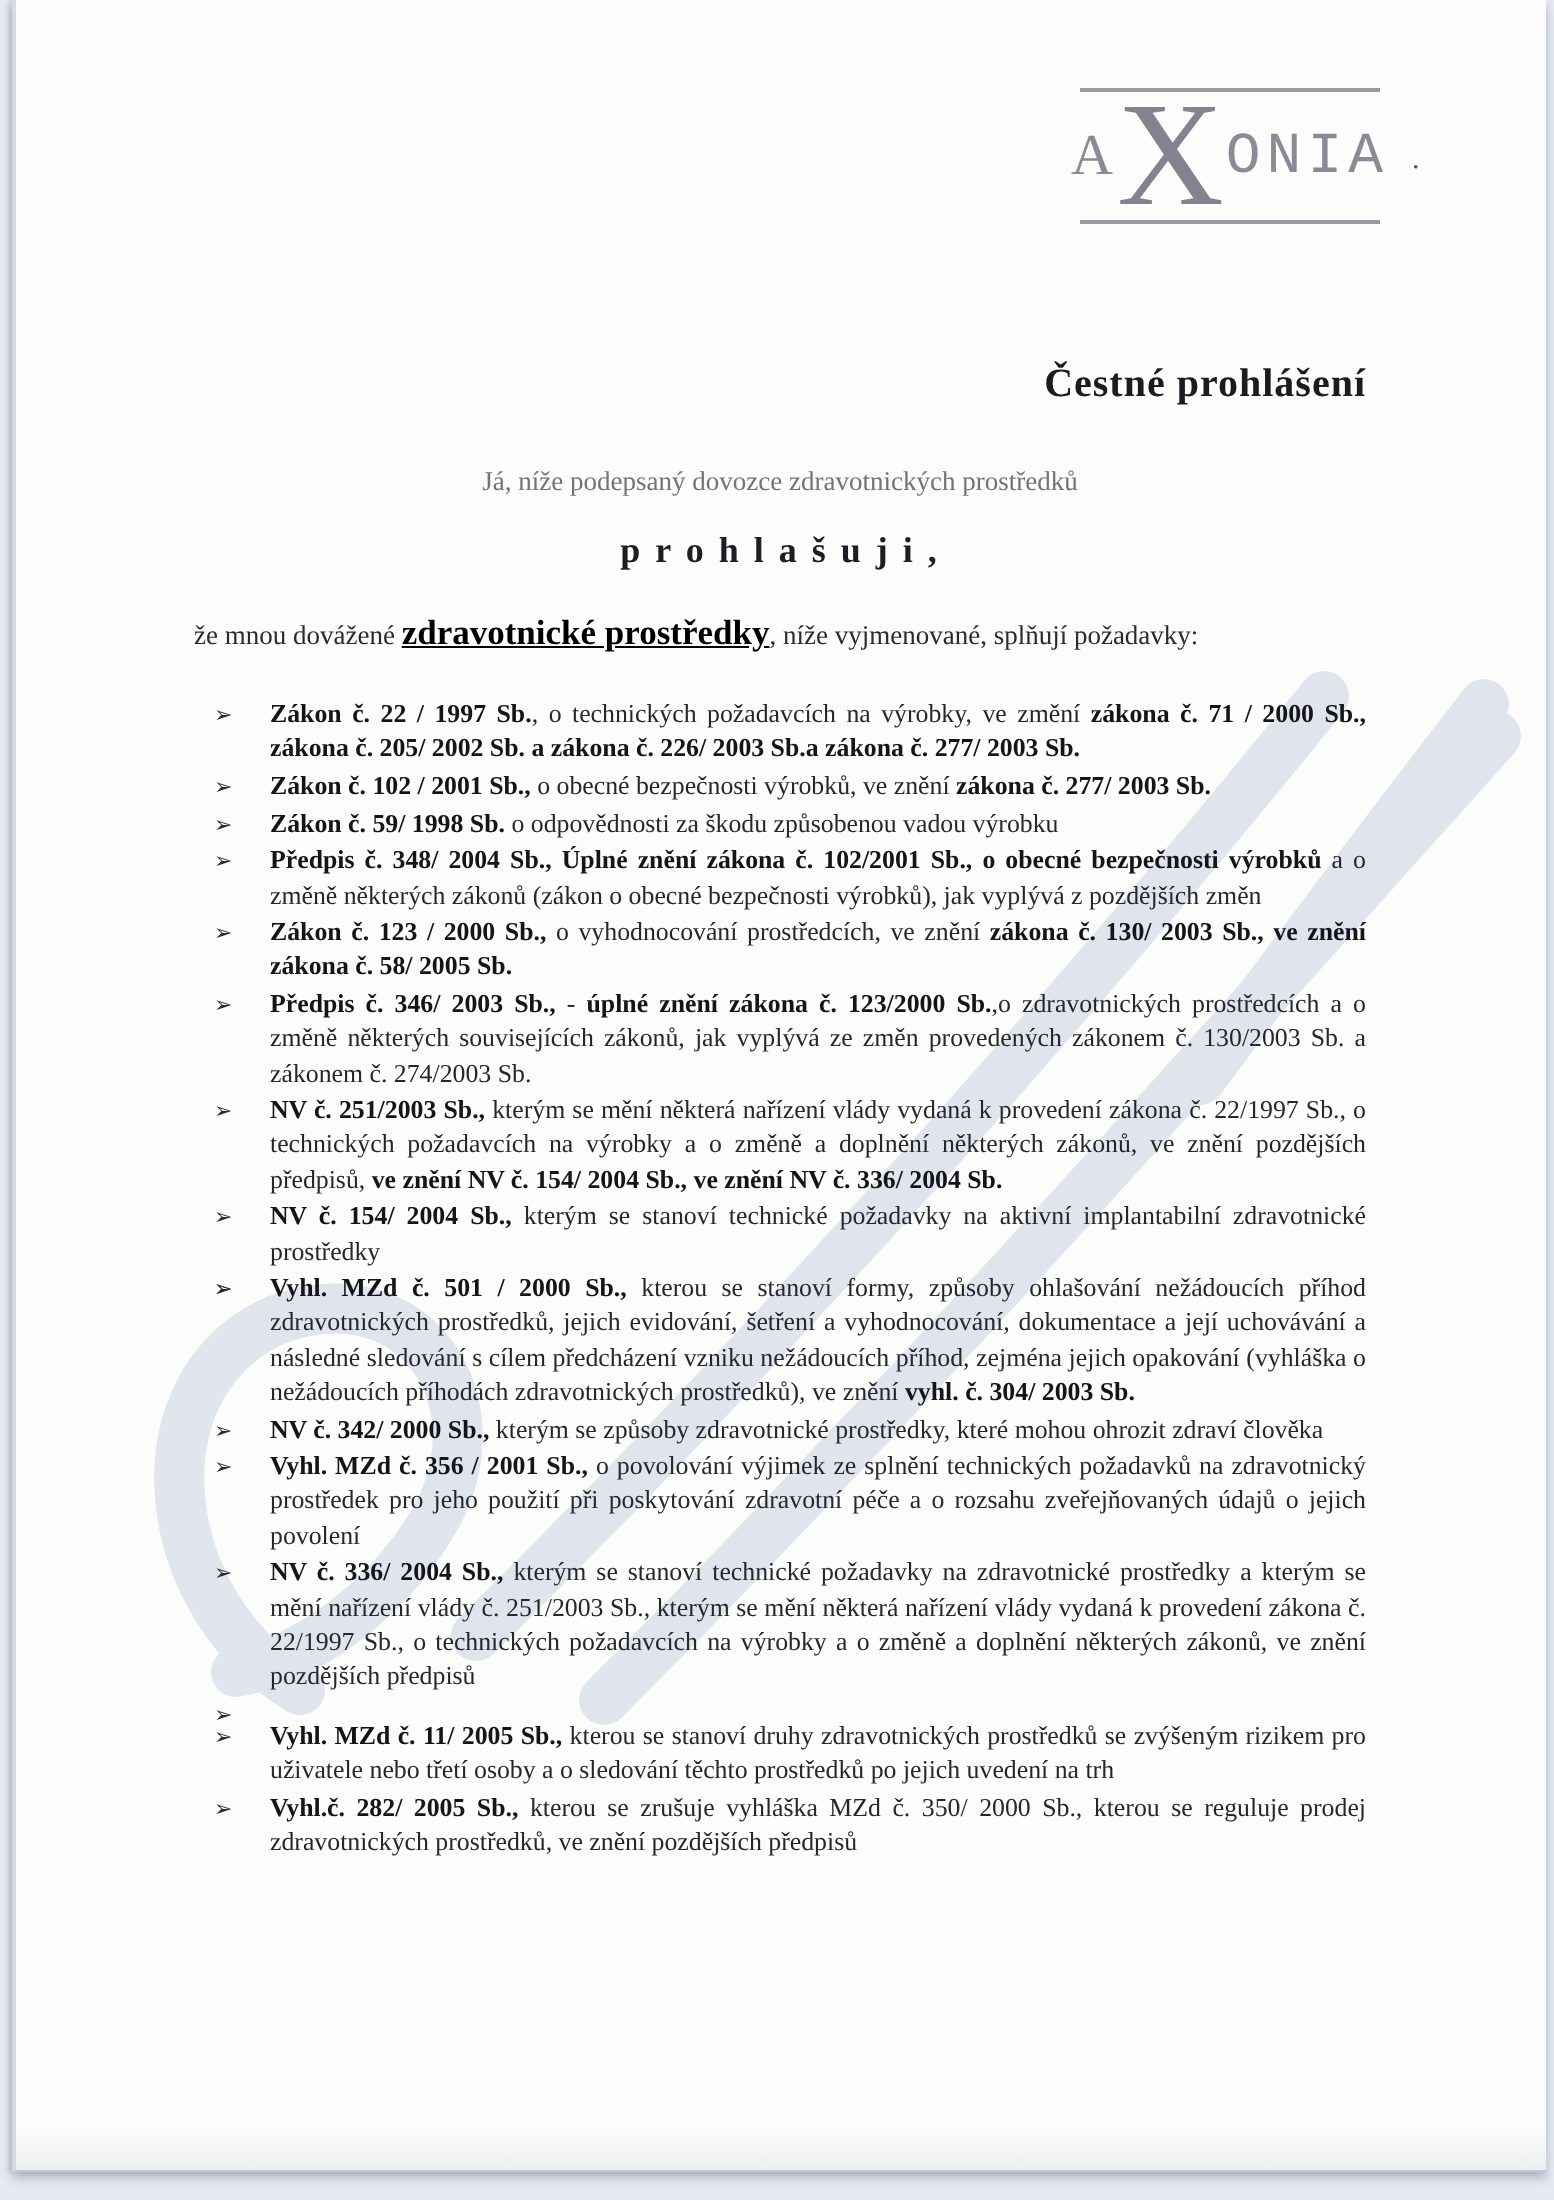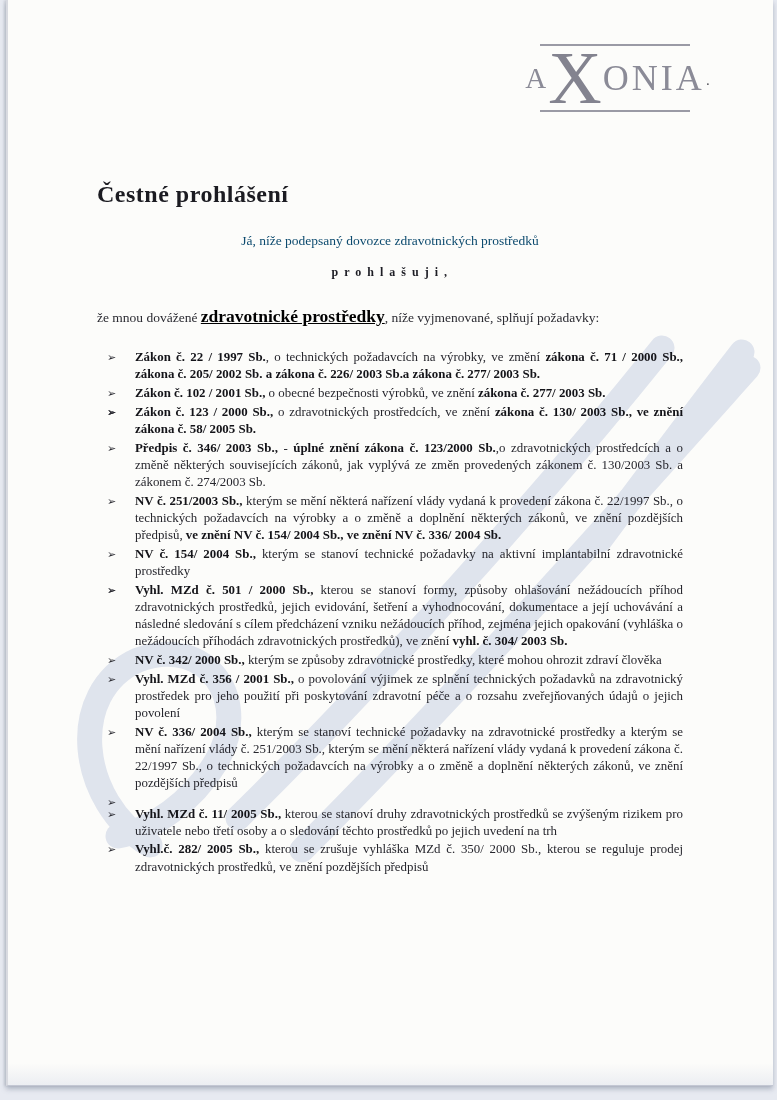--- a/index.html
+++ b/index.html
@@ -24,35 +24,35 @@
 
   
   .logo{
     position:absolute;left:540px;top:44px;width:150px;height:64px;
     border-top:2px solid #9a9aa5;border-bottom:2px solid #9a9aa5;
     display:flex;align-items:center;justify-content:center;
     color:#8b8b97;overflow:visible;
   }
   .logo .lg-a{font-size:29px;line-height:1;letter-spacing:1px;}
   .logo .lg-x{font-size:74px;line-height:40px;margin:0 1px;color:#83838f;}
-  .logo .lg-onia{font-size:36px;line-height:1;letter-spacing:3px;}
+  .logo .lg-onia{font-size:29px;line-height:1;letter-spacing:3px;font-family:Liberation Mono, monospace;}
   .logo-dot{position:absolute;left:706px;top:72px;font-size:15px;color:#55555c;}
 
   
   .title{
-    position:absolute;top:181px;left:97px;width:586px;text-align:left;
-    font-size:24px;font-weight:bold;color:#1b1b21;letter-spacing:.5px;
+    position:absolute;top:181px;left:97px;width:586px;text-align:right;
+    font-size:20px;font-weight:bold;color:#1b1b21;letter-spacing:.5px;
   }
   .preamble{
     position:absolute;top:233px;left:97px;width:586px;text-align:center;
-    font-size:13.5px;color:#0c4a6e;
+    font-size:13.5px;color:#737373;
   }
   .declare{
     position:absolute;top:265px;left:97px;width:586px;text-align:center;
-    font-size:12px;font-weight:bold;color:#1d1d24;letter-spacing:1.5px;
+    font-size:18px;font-weight:bold;color:#1d1d24;letter-spacing:1.5px;
   }
   .requirements{
     position:absolute;top:306px;left:97px;width:590px;
     font-size:13.5px;color:#2a2a31;
   }
   .requirements .emph{
     font-size:17.5px;font-weight:bold;text-decoration:underline;color:#000000;
   }
 
   
@@ -98,23 +98,23 @@
 
   <div class="preamble">Já, níže podepsaný dovozce zdravotnických prostředků</div>
 
   <div class="declare">p r o h l a š u j i ,</div>
 
   <div class="requirements"><span>že mnou dovážené </span><span class="emph">zdravotnické prostředky</span><span>, níže vyjmenované, splňují požadavky:</span></div>
 
   <ul class="reflist">
       <li><span class="arrow">➢</span><span><b>Zákon č. 22 / 1997 Sb.</b><span>, o technických požadavcích na výrobky, ve změní </span><b>zákona č. 71 / 2000 Sb., zákona č. 205/ 2002 Sb. a zákona č. 226/ 2003 Sb.a zákona č. 277/ 2003 Sb.</b></span></li>
       <li><span class="arrow">➢</span><span><b>Zákon č. 102 / 2001 Sb.,</b><span> o obecné bezpečnosti výrobků, ve znění </span><b>zákona č. 277/ 2003 Sb.</b></span></li>
-      <li><span class="arrow">➢</span></li>
-      <li><span class="arrow">➢</span></li>
-      <li><span class="arrow">➢</span><span><b>Zákon č. 123 / 2000 Sb.,</b><span> o zdravotnických prostředcích, ve znění </span><b>zákona č. 130/ 2003 Sb., ve znění zákona č. 58/ 2005 Sb.</b></span></li>
+      <li><span class="arrow">➢</span><span><b>Zákon č. 59/ 1998 Sb.</b><span> o odpovědnosti za škodu způsobenou vadou výrobku</span></span></li>
+      <li><span class="arrow">➢</span><span><b>Předpis č. 348/ 2004 Sb., Úplné znění zákona č. 102/2001 Sb., o obecné bezpečnosti výrobků</b><span> a o změně některých zákonů (zákon o obecné bezpečnosti výrobků), jak vyplývá z pozdějších změn</span></span></li>
+      <li><span class="arrow">➢</span><span><b>Zákon č. 123 / 2000 Sb.,</b><span> o vyhodnocování prostředcích, ve znění </span><b>zákona č. 130/ 2003 Sb., ve znění zákona č. 58/ 2005 Sb.</b></span></li>
       <li><span class="arrow">➢</span><span><b>Předpis č. 346/ 2003 Sb.,</b><span> - </span><b>úplné znění zákona č. 123/2000 Sb.</b><span>,o zdravotnických prostředcích a o změně některých souvisejících zákonů, jak vyplývá ze změn provedených zákonem č. 130/2003 Sb. a zákonem č. 274/2003 Sb.</span></span></li>
       <li><span class="arrow">➢</span><span><b>NV č. 251/2003 Sb.,</b><span> kterým se mění některá nařízení vlády vydaná k provedení zákona č. 22/1997 Sb., o technických požadavcích na výrobky a o změně a doplnění některých zákonů, ve znění pozdějších předpisů, </span><b>ve znění NV č. 154/ 2004 Sb., ve znění NV č. 336/ 2004 Sb.</b></span></li>
       <li><span class="arrow">➢</span><span><b>NV č. 154/ 2004 Sb.,</b><span> kterým se stanoví technické požadavky na aktivní implantabilní zdravotnické prostředky</span></span></li>
       <li><span class="arrow">➢</span></li>
       <li><span class="arrow">➢</span><span><b>Vyhl. MZd č. 501 / 2000 Sb.,</b><span> kterou se stanoví formy, způsoby ohlašování nežádoucích příhod zdravotnických prostředků, jejich evidování, šetření a vyhodnocování, dokumentace a její uchovávání a následné sledování s cílem předcházení vzniku nežádoucích příhod, zejména jejich opakování (vyhláška o nežádoucích příhodách zdravotnických prostředků), ve znění </span><b>vyhl. č. 304/ 2003 Sb.</b></span></li>
       <li><span class="arrow">➢</span><span><b>NV č. 342/ 2000 Sb.,</b><span> kterým se způsoby zdravotnické prostředky, které mohou ohrozit zdraví člověka</span></span></li>
       <li><span class="arrow">➢</span><span><b>Vyhl. MZd č. 356 / 2001 Sb.,</b><span> o povolování výjimek ze splnění technických požadavků na zdravotnický prostředek pro jeho použití při poskytování zdravotní péče a o rozsahu zveřejňovaných údajů o jejich povolení</span></span></li>
       <li><span class="arrow">➢</span><span><b>NV č. 336/ 2004 Sb.,</b><span> kterým se stanoví technické požadavky na zdravotnické prostředky a kterým se mění nařízení vlády č. 251/2003 Sb., kterým se mění některá nařízení vlády vydaná k provedení zákona č. 22/1997 Sb., o technických požadavcích na výrobky a o změně a doplnění některých zákonů, ve znění pozdějších předpisů</span></span></li>
       <li><span class="arrow">➢</span></li>
       <li class="gap"><span class="arrow">➢</span><span><b>Vyhl. MZd č. 11/ 2005 Sb.,</b><span> kterou se stanoví druhy zdravotnických prostředků se zvýšeným rizikem pro uživatele nebo třetí osoby a o sledování těchto prostředků po jejich uvedení na trh</span></span></li>

